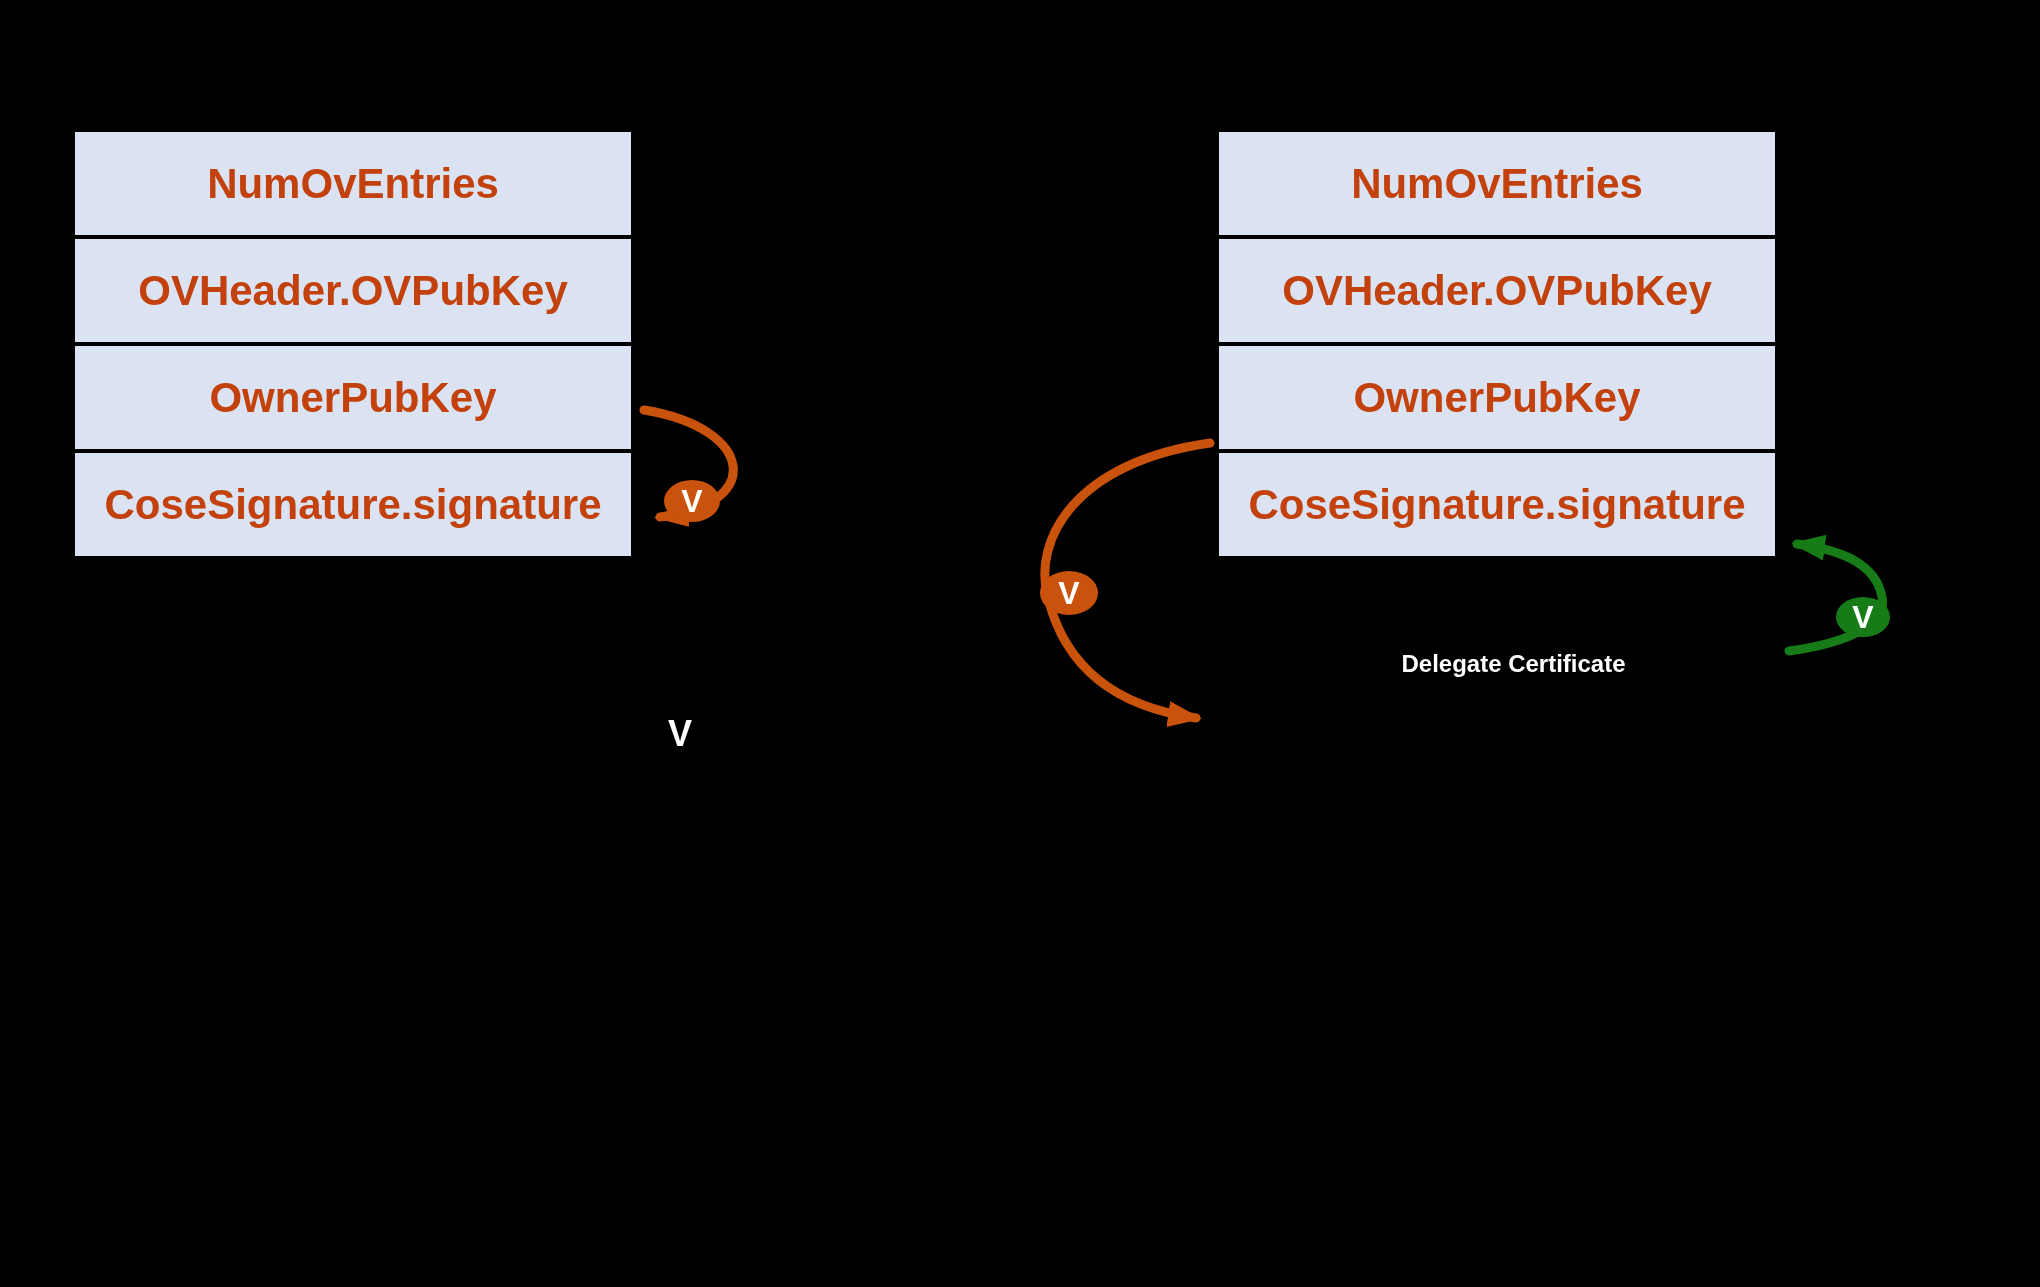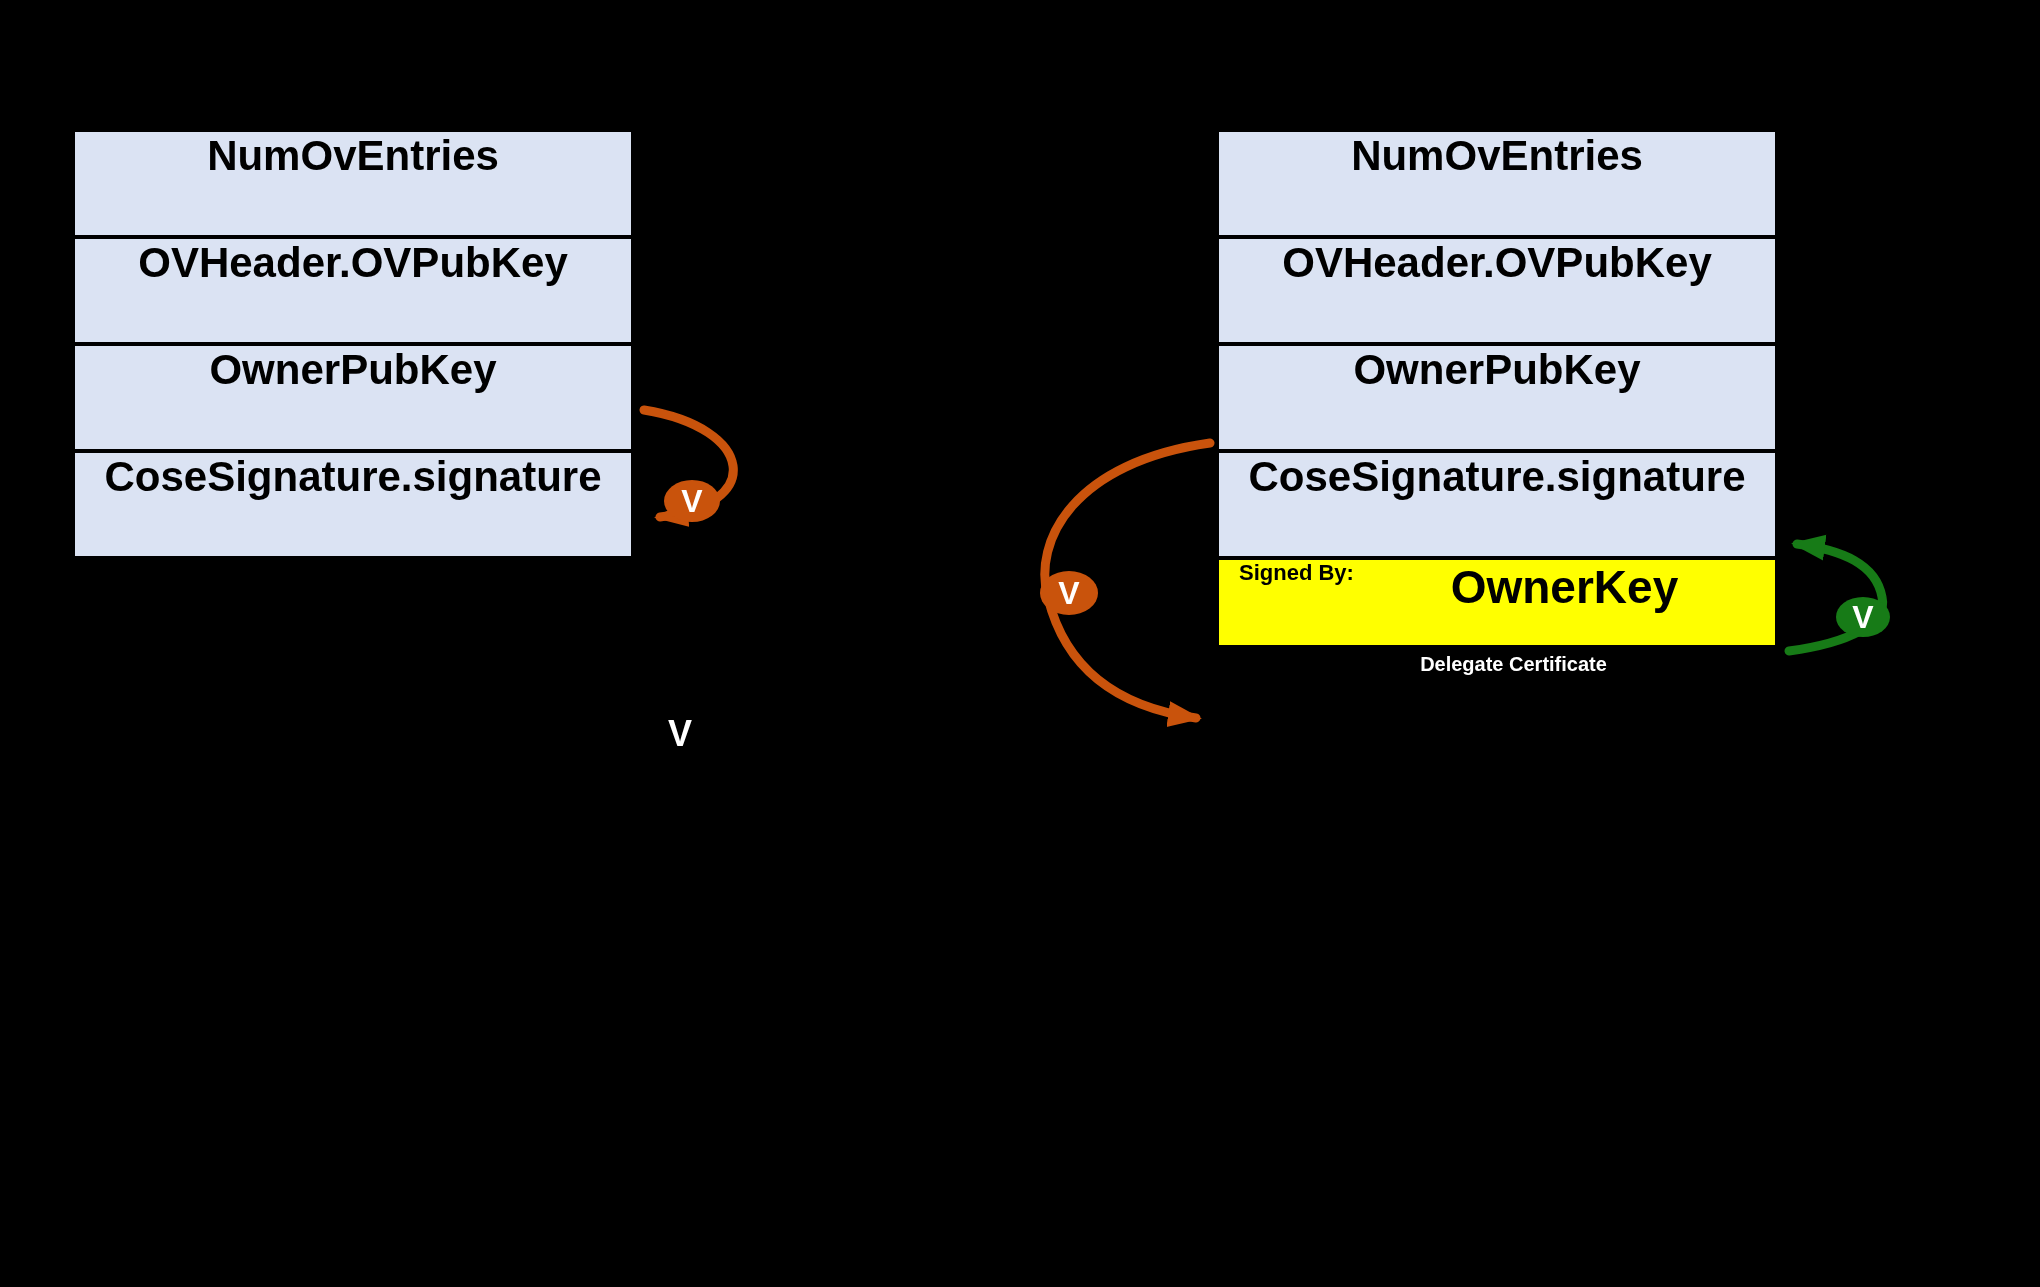--- a/index.html
+++ b/index.html
@@ -16,25 +16,25 @@
     flex-direction: column;
     padding: 7px;
     gap: 4px;
     box-sizing: border-box;
   }
   .tbl-left  { left: 68px;  top: 125px; width: 570px; height: 440px; }
   .tbl-right { left: 1212px; top: 125px; width: 570px; height: 633px; }
   .row {
     flex: none;
     display: flex;
-    align-items: flex-start;
+    align-items: center;
     justify-content: center;
     font-weight: bold;
     font-size: 42px;
-    color: #000000;
+    color: #c2410c;
     white-space: nowrap;
   }
   .row-lav { height: 103px; }
   .row-y1  { height: 100px; justify-content: flex-start; padding-left: 20px; box-sizing: border-box; }
   .row-y2  { height: 85px;  justify-content: flex-start; padding-left: 20px; box-sizing: border-box; }
   .ylabel {
     flex: none;
     font-size: 22px;
     font-weight: bold;
   }
@@ -50,21 +50,21 @@
     top: 522px;
     width: 277px;
     height: 34px;
     clip-path: polygon(0 50%, 16% 0, 84% 0, 100% 50%, 84% 100%, 16% 100%);
     display: flex;
     align-items: center;
     justify-content: center;
     z-index: 3;
   }
   .ribbon span {
-    font-size: 20px;
+    font-size: 24px;
     font-weight: bold;
     white-space: nowrap;
   }
   svg.overlay {
     position: absolute;
     left: 0; top: 0;
     width: 2040px;
     height: 1287px;
     pointer-events: none;
   }
@@ -105,26 +105,20 @@
     </div>
     <div class="row row-lav" style="background-color: rgb(219, 227, 243);">
       <span>OVHeader.OVPubKey</span>
     </div>
     <div class="row row-lav" style="background-color: rgb(219, 227, 243);">
       <span>OwnerPubKey</span>
     </div>
     <div class="row row-lav" style="background-color: rgb(219, 227, 243);">
       <span>CoseSignature.signature</span>
     </div>
-    <div class="row row-y2" style="background-color: rgb(255, 255, 0);">
-      <span class="ylabel">Signed By:</span>
-      <span class="yvalue-wrap">
-          <span class="yvalue">OwnerKey</span>
-        </span>
-    </div>
 
     <div class="ribbon" style="background-color: rgb(0, 0, 0);">
       <span style="color: rgb(255, 255, 255);">Delegate Certificate</span>
     </div>
   </div>
 
   <svg class="overlay" viewBox="0 0 2040 1287">
     <defs>
       <marker id="arrowO" markerUnits="userSpaceOnUse" markerWidth="40" markerHeight="30" refX="28" refY="13" orient="auto">
         <path d="M0 0 L34 13 L0 26 Z" fill="#c9530c"></path>

